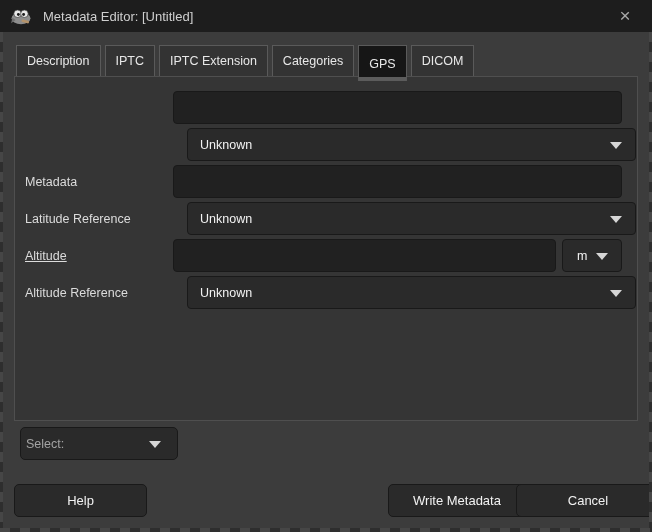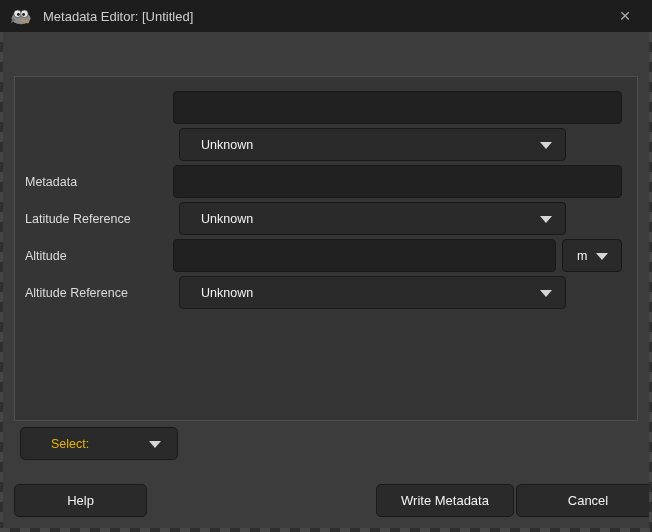--- a/index.html
+++ b/index.html
@@ -59,58 +59,58 @@
     color: #dcdcdc; font-size: 12.5px;
   }
   .entry {
     position: absolute; left: 158px; width: 449px; height: 33px;
     background: #212121; border: 1px solid #191919; border-radius: 4px;
     color: #f0f0f0; font-size: 12.5px; padding: 0 10px;
     font-family: "Liberation Sans", sans-serif;
     outline: none;
   }
   .combo {
-    position: absolute; left: 164px; width: 387px; height: 33px;
+    position: absolute; left: 172px; width: 449px; height: 33px;
     background: #2a2a2a; border: 1px solid #191919; border-radius: 4px;
     display: flex; align-items: center;
-    color: #f2f2f2; font-size: 12.5px; padding-left: 21px;
+    color: #f2f2f2; font-size: 12.5px; padding-left: 12px;
     cursor: default;
   }
   .combo .arrow {
     position: absolute; right: 13px; top: 50%; margin-top: -3px;
     width: 0; height: 0;
     border-left: 6px solid transparent; border-right: 6px solid transparent;
     border-top: 7px solid #d6d6d6;
   }
   .entry.altitude { width: 383px; }
   .combo.unit {
     left: 547px; width: 60px; padding-left: 14px;
   }
   
   .select-combo {
     position: absolute; left: 20px; top: 427px; width: 158px; height: 33px;
     background: #2a2a2a; border: 1px solid #191919; border-radius: 5px;
     display: flex; align-items: center;
-    color: #eab308; font-size: 12.5px; padding-left: 30px; cursor: default;
+    color: #a3a3a3; font-size: 12.5px; padding-left: 5px; cursor: default;
   }
   .select-combo .arrow {
     position: absolute; right: 16px; top: 50%; margin-top: -3px;
     width: 0; height: 0;
     border-left: 6px solid transparent; border-right: 6px solid transparent;
     border-top: 7px solid #d6d6d6;
   }
   
   .btn {
     position: absolute; top: 484px; height: 33px;
     background: #2a2a2a; border: 1px solid #191919; border-radius: 5px;
     display: flex; align-items: center; justify-content: center;
     color: #f2f2f2; font-size: 13px; cursor: default;
   }
   .btn-help   { left: 14px;  width: 133px; }
-  .btn-write  { left: 376px; width: 138px; text-align: center; }
+  .btn-write  { left: 388px; width: 138px; text-align: center; }
   .btn-cancel { left: 516px; width: 144px; }
   
   .edge-bottom {
     position: absolute; left: 0; right: 0; bottom: 0; height: 4px;
     background: repeating-linear-gradient(90deg, #464646 0 10px, #2e2e2e 10px 20px);
   }
   .edge-left {
     position: absolute; left: 0; top: 32px; bottom: 4px; width: 3px;
     background: repeating-linear-gradient(180deg, #464646 0 10px, #2e2e2e 10px 20px);
   }
@@ -131,40 +131,48 @@
       <circle cx="8.2" cy="7.5" r="4.2" fill="#e9e9e9" stroke="#3a3a3a" stroke-width="0.8"></circle>
       <circle cx="15.8" cy="7.5" r="4.2" fill="#e9e9e9" stroke="#3a3a3a" stroke-width="0.8"></circle>
       <circle cx="9.1" cy="8.3" r="1.6" fill="#1c1c1c"></circle>
       <circle cx="14.9" cy="8.3" r="1.6" fill="#1c1c1c"></circle>
       <rect x="13" y="13.5" width="8.5" height="3" rx="1.4" fill="#b4936a" transform="rotate(14 13 13.5)"></rect>
     </svg>
     <span class="title-text">Metadata Editor: [Untitled]</span>
     <div class="close-btn">×</div>
   </div>
 
+  <div class="tabs">
+    <div class="tab">Description</div>
+    <div class="tab">IPTC</div>
+    <div class="tab">IPTC Extension</div>
+    <div class="tab">Categories</div>
+    <div class="tab active">GPS</div>
+    <div class="tab">DICOM</div>
+  </div>
 
   <div class="panel">
 
     <input class="entry" style="top: 14px;" type="text" value="">
 
     <div class="combo" style="top:51px;">
       <span>Unknown</span>
       <span class="arrow"></span>
     </div>
 
     <div class="row-label" style="top:88px;">Metadata</div>
     <input class="entry" style="top: 88px;" type="text" value="">
 
     <div class="row-label" style="top:125px;text-align:right;">Latitude Reference</div>
     <div class="combo" style="top:125px;">
       <span>Unknown</span>
       <span class="arrow"></span>
     </div>
 
-    <div class="row-label" style="top:162px;">Altitude</div>
+    <div class="row-label" style="top:162px;text-decoration:underline;">Altitude</div>
     <input class="entry altitude" style="top: 162px;" type="text" value="">
     <div class="combo unit" style="top:162px;">
       <span>m</span>
       <span class="arrow"></span>
     </div>
 
     <div class="row-label" style="top:199px;">Altitude Reference</div>
     <div class="combo" style="top:199px;">
       <span>Unknown</span>
       <span class="arrow"></span>

